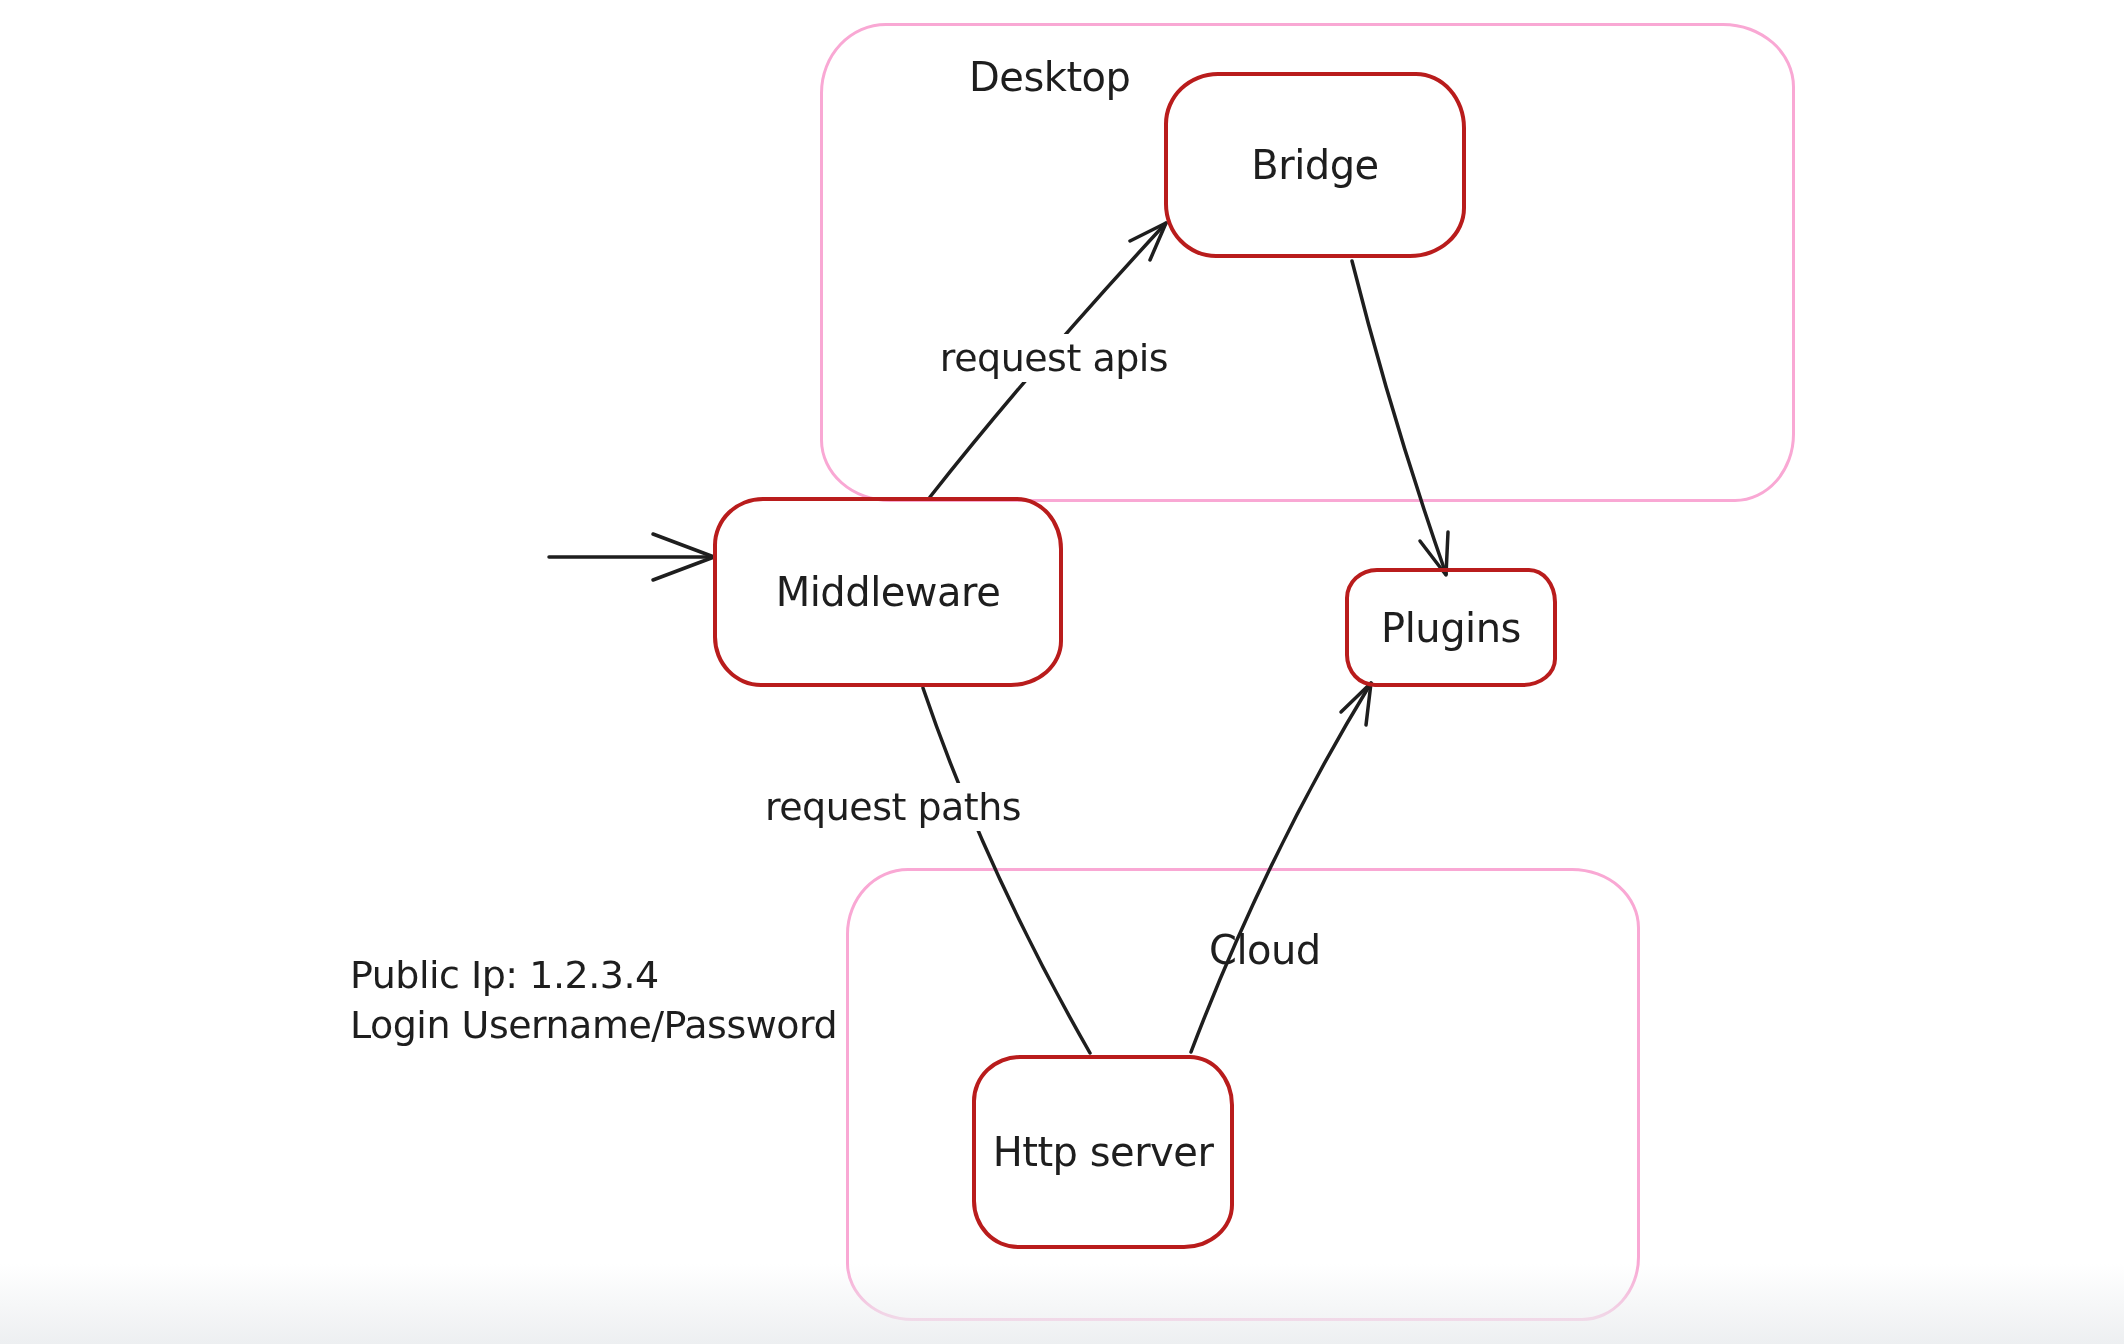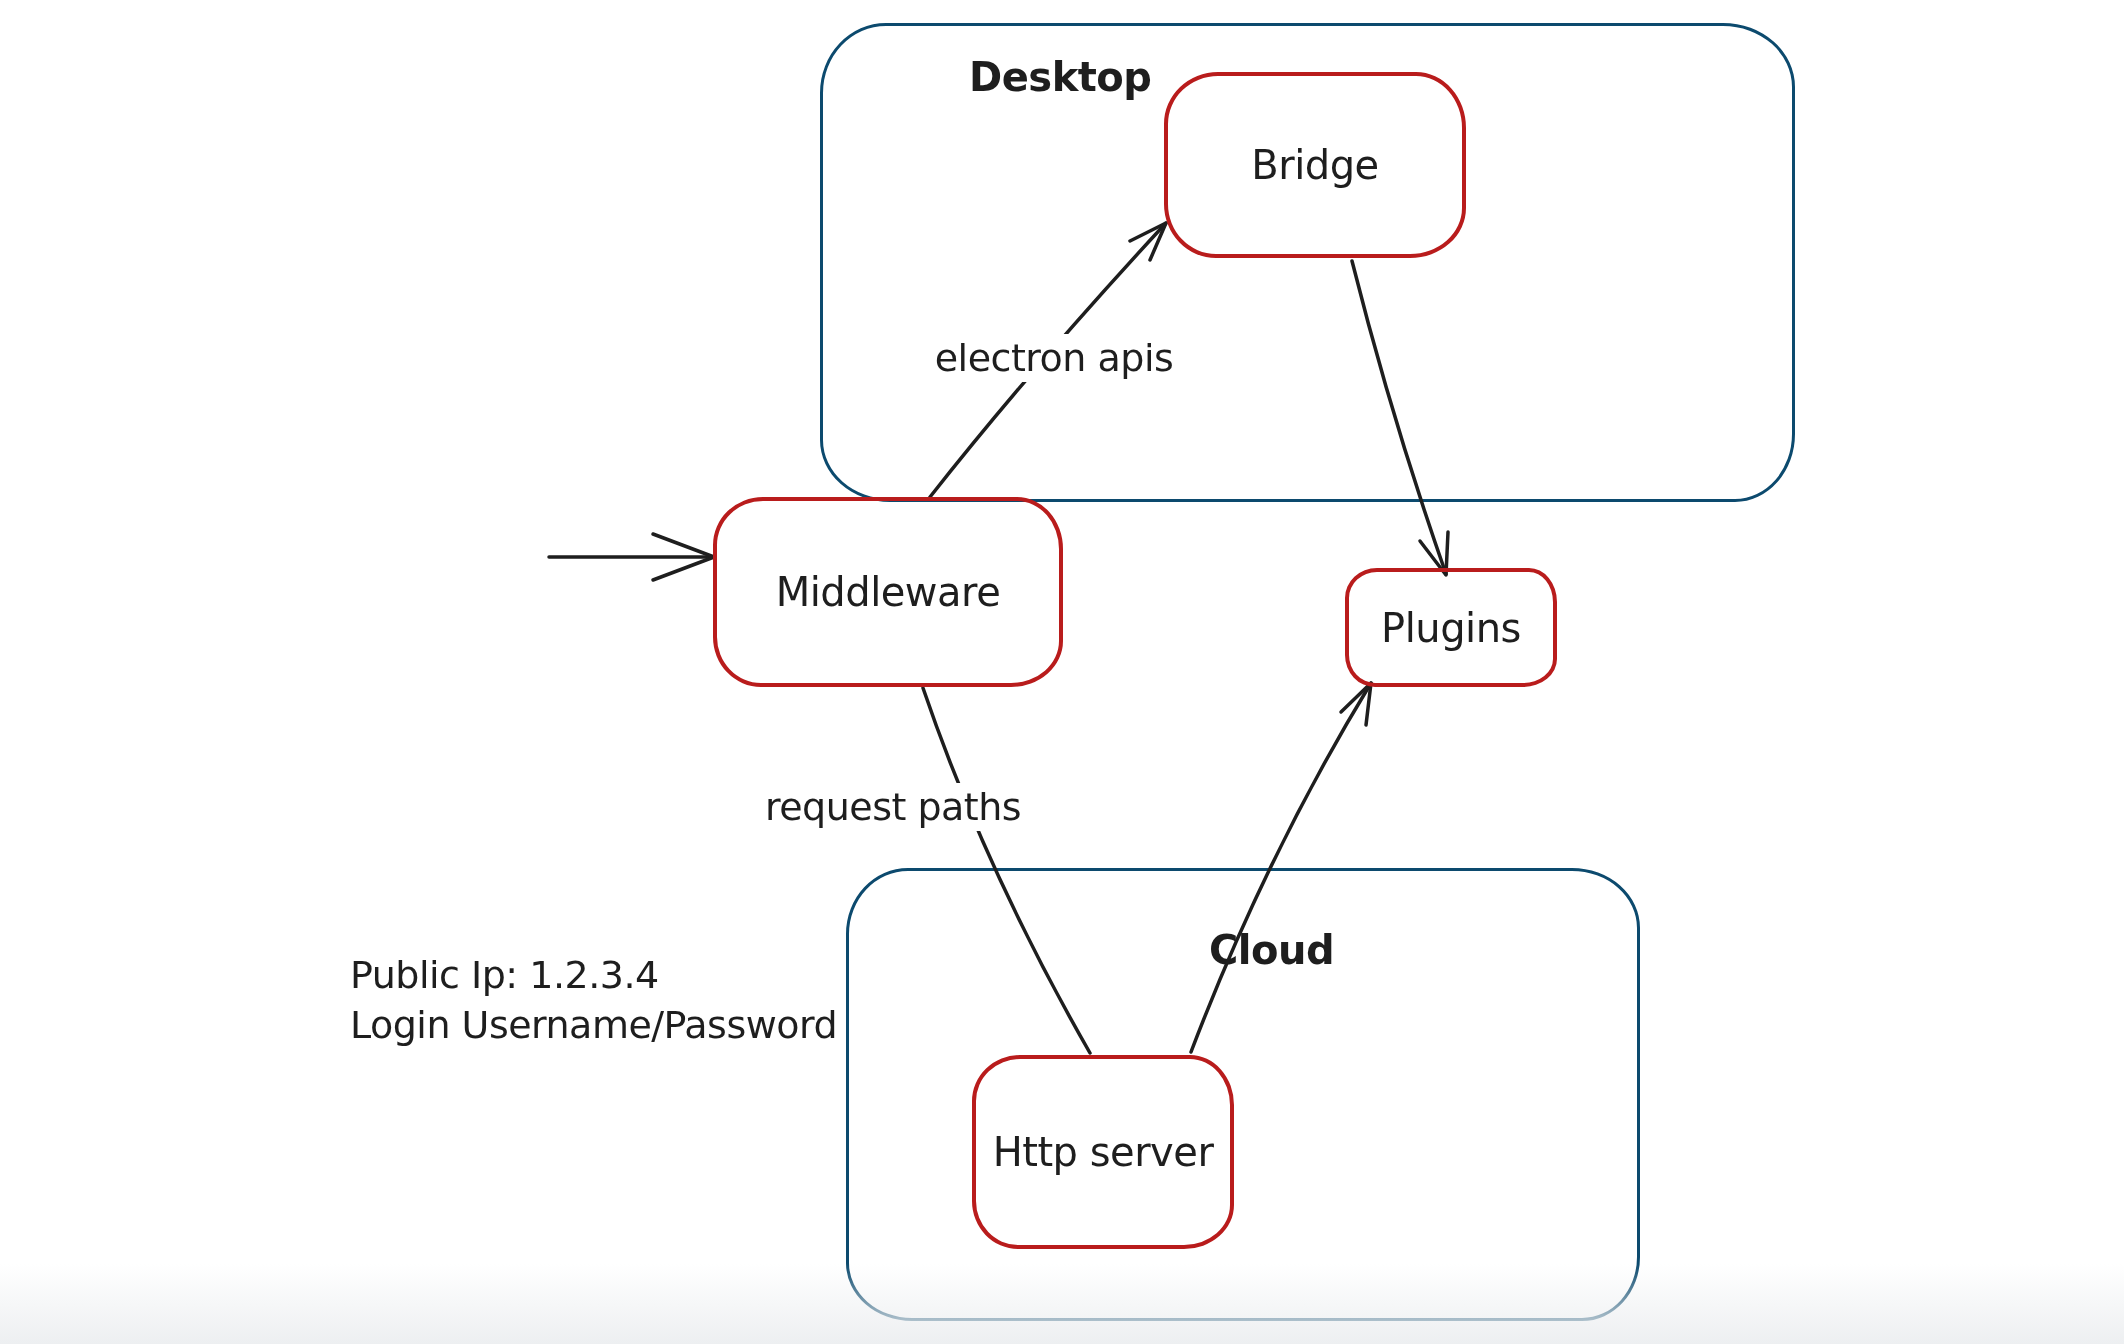--- a/index.html
+++ b/index.html
@@ -13,24 +13,23 @@
     height: 1344px;
     background: #ffffff;
     overflow: hidden;
     font-family: "DejaVu Sans", "Liberation Sans", sans-serif;
     color: #1e1e1e;
   }
 
   
   .container {
     position: absolute;
-    border: 3px solid #0c4a6e;
+    border: 3px solid #f9a8d4;
     background: transparent;
     box-sizing: border-box;
-    font-weight: bold;
   }
   #c-desktop {
     left: 820px; top: 23px; width: 975px; height: 479px;
     border-radius: 66px 72px 60px 70px / 70px 64px 68px 62px;
   }
   #c-cloud {
     left: 846px; top: 868px; width: 794px; height: 453px;
     border-radius: 62px 68px 58px 66px / 66px 60px 64px 58px;
   }
   .container-label {
@@ -148,21 +147,21 @@
   <div class="node" id="n-bridge">
     <span class="node-label">Bridge</span>
   </div>
   <div class="node" id="n-plugins">
     <span class="node-label">Plugins</span>
   </div>
   <div class="node" id="n-http-server">
     <span class="node-label">Http server</span>
   </div>
 
-  <div class="edge-label" id="l-electron-apis">electron apis</div>
+  <div class="edge-label" id="l-electron-apis">request apis</div>
   <div class="edge-label" id="l-request-paths">request paths</div>
 
   <div class="annotation" id="a-credentials">
     <div>Public Ip: 1.2.3.4</div>
     <div>Login Username/Password</div>
   </div>
 
   <div class="bottom-fade"></div>
 </div>
 

